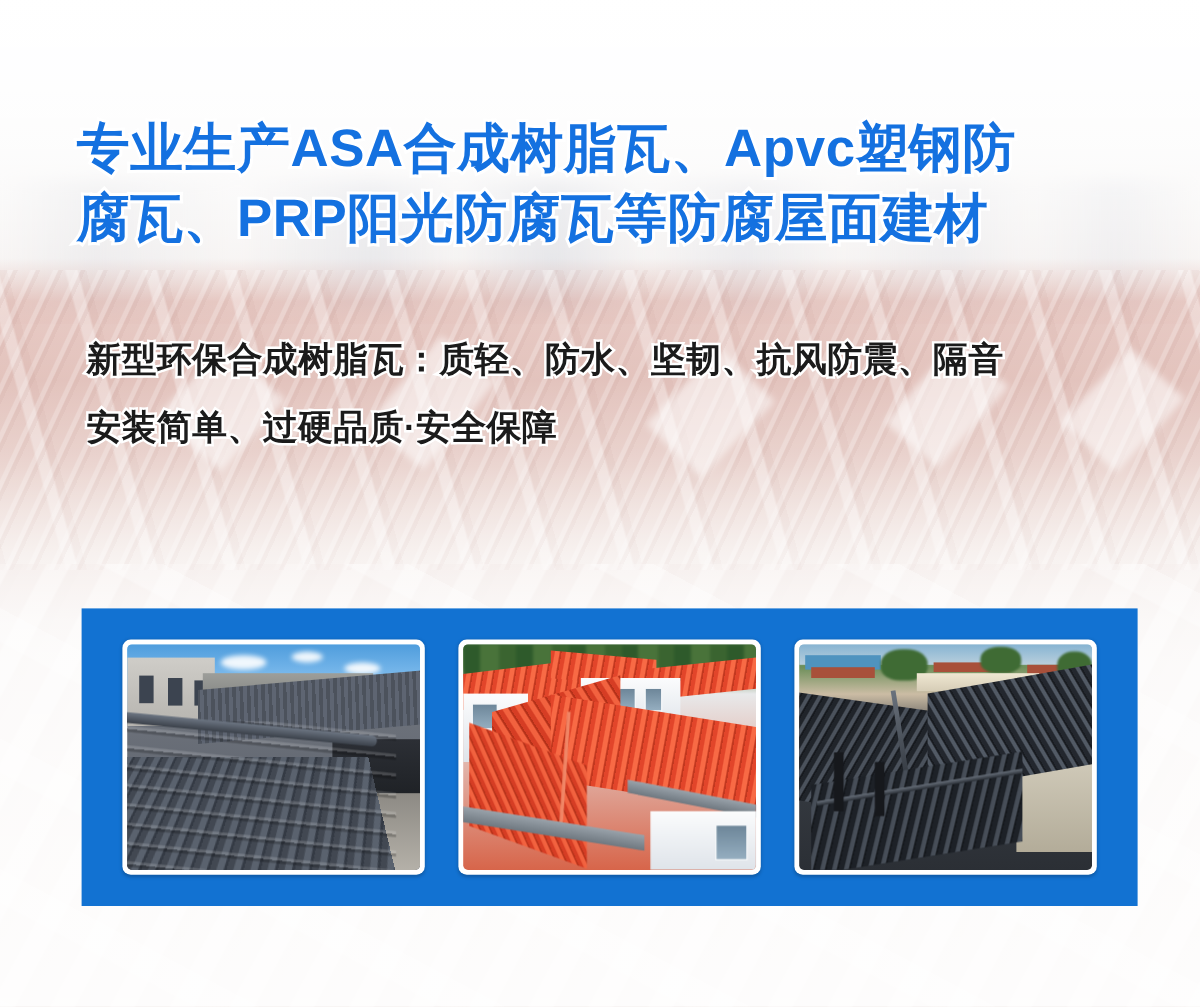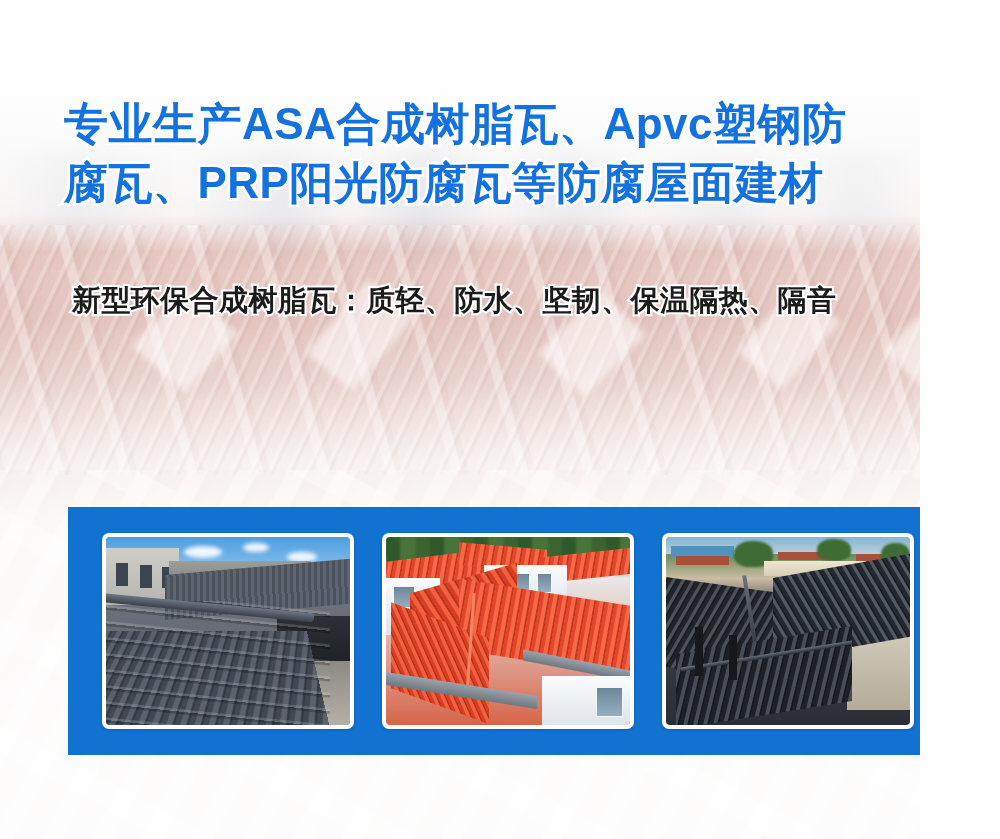--- a/index.html
+++ b/index.html
@@ -6,21 +6,21 @@
     margin: 0;
     padding: 0;
     background: #ffffff;
   }
   body {
     font-family: "Liberation Sans", "DejaVu Sans", sans-serif;
   }
 
   #banner {
     position: relative;
-    width: 920px;
+    width: 1000px;
     height: 839px;
     overflow: hidden;
     background: #f4f1ee;
   }
 
   
   .bg-layer {
     position: absolute;
     inset: 0;
     overflow: hidden;
@@ -339,21 +339,22 @@
     <div class="bg-lowtiles2"></div>
     <div class="bg-wash"></div>
   </div>
 
   <div class="content">
 
     <div class="headline">专业生产ASA合成树脂瓦、Apvc塑钢防
 腐瓦、PRP阳光防腐瓦等防腐屋面建材</div>
 
     <div class="subhead">
-      <div class="subhead-line">新型环保合成树脂瓦：质轻、防水、坚韧、保温隔热、隔音</div>
+      <div class="subhead-line">新型环保合成树脂瓦：质轻、防水、坚韧、抗风防震、隔音</div>
+      <div class="subhead-line">安装简单、过硬品质·安全保障</div>
     </div>
 
     <div class="photo-panel">
 
       <div class="photo-frame">
         <div class="photo ph1">
           <div class="sky"></div>
           <div class="cloud" style="left:32%; top:5%; width:38px; height:12px;"></div>
           <div class="cloud" style="left:56%; top:3%; width:26px; height:9px;"></div>
           <div class="cloud" style="left:74%; top:8%; width:30px; height:10px;"></div>

